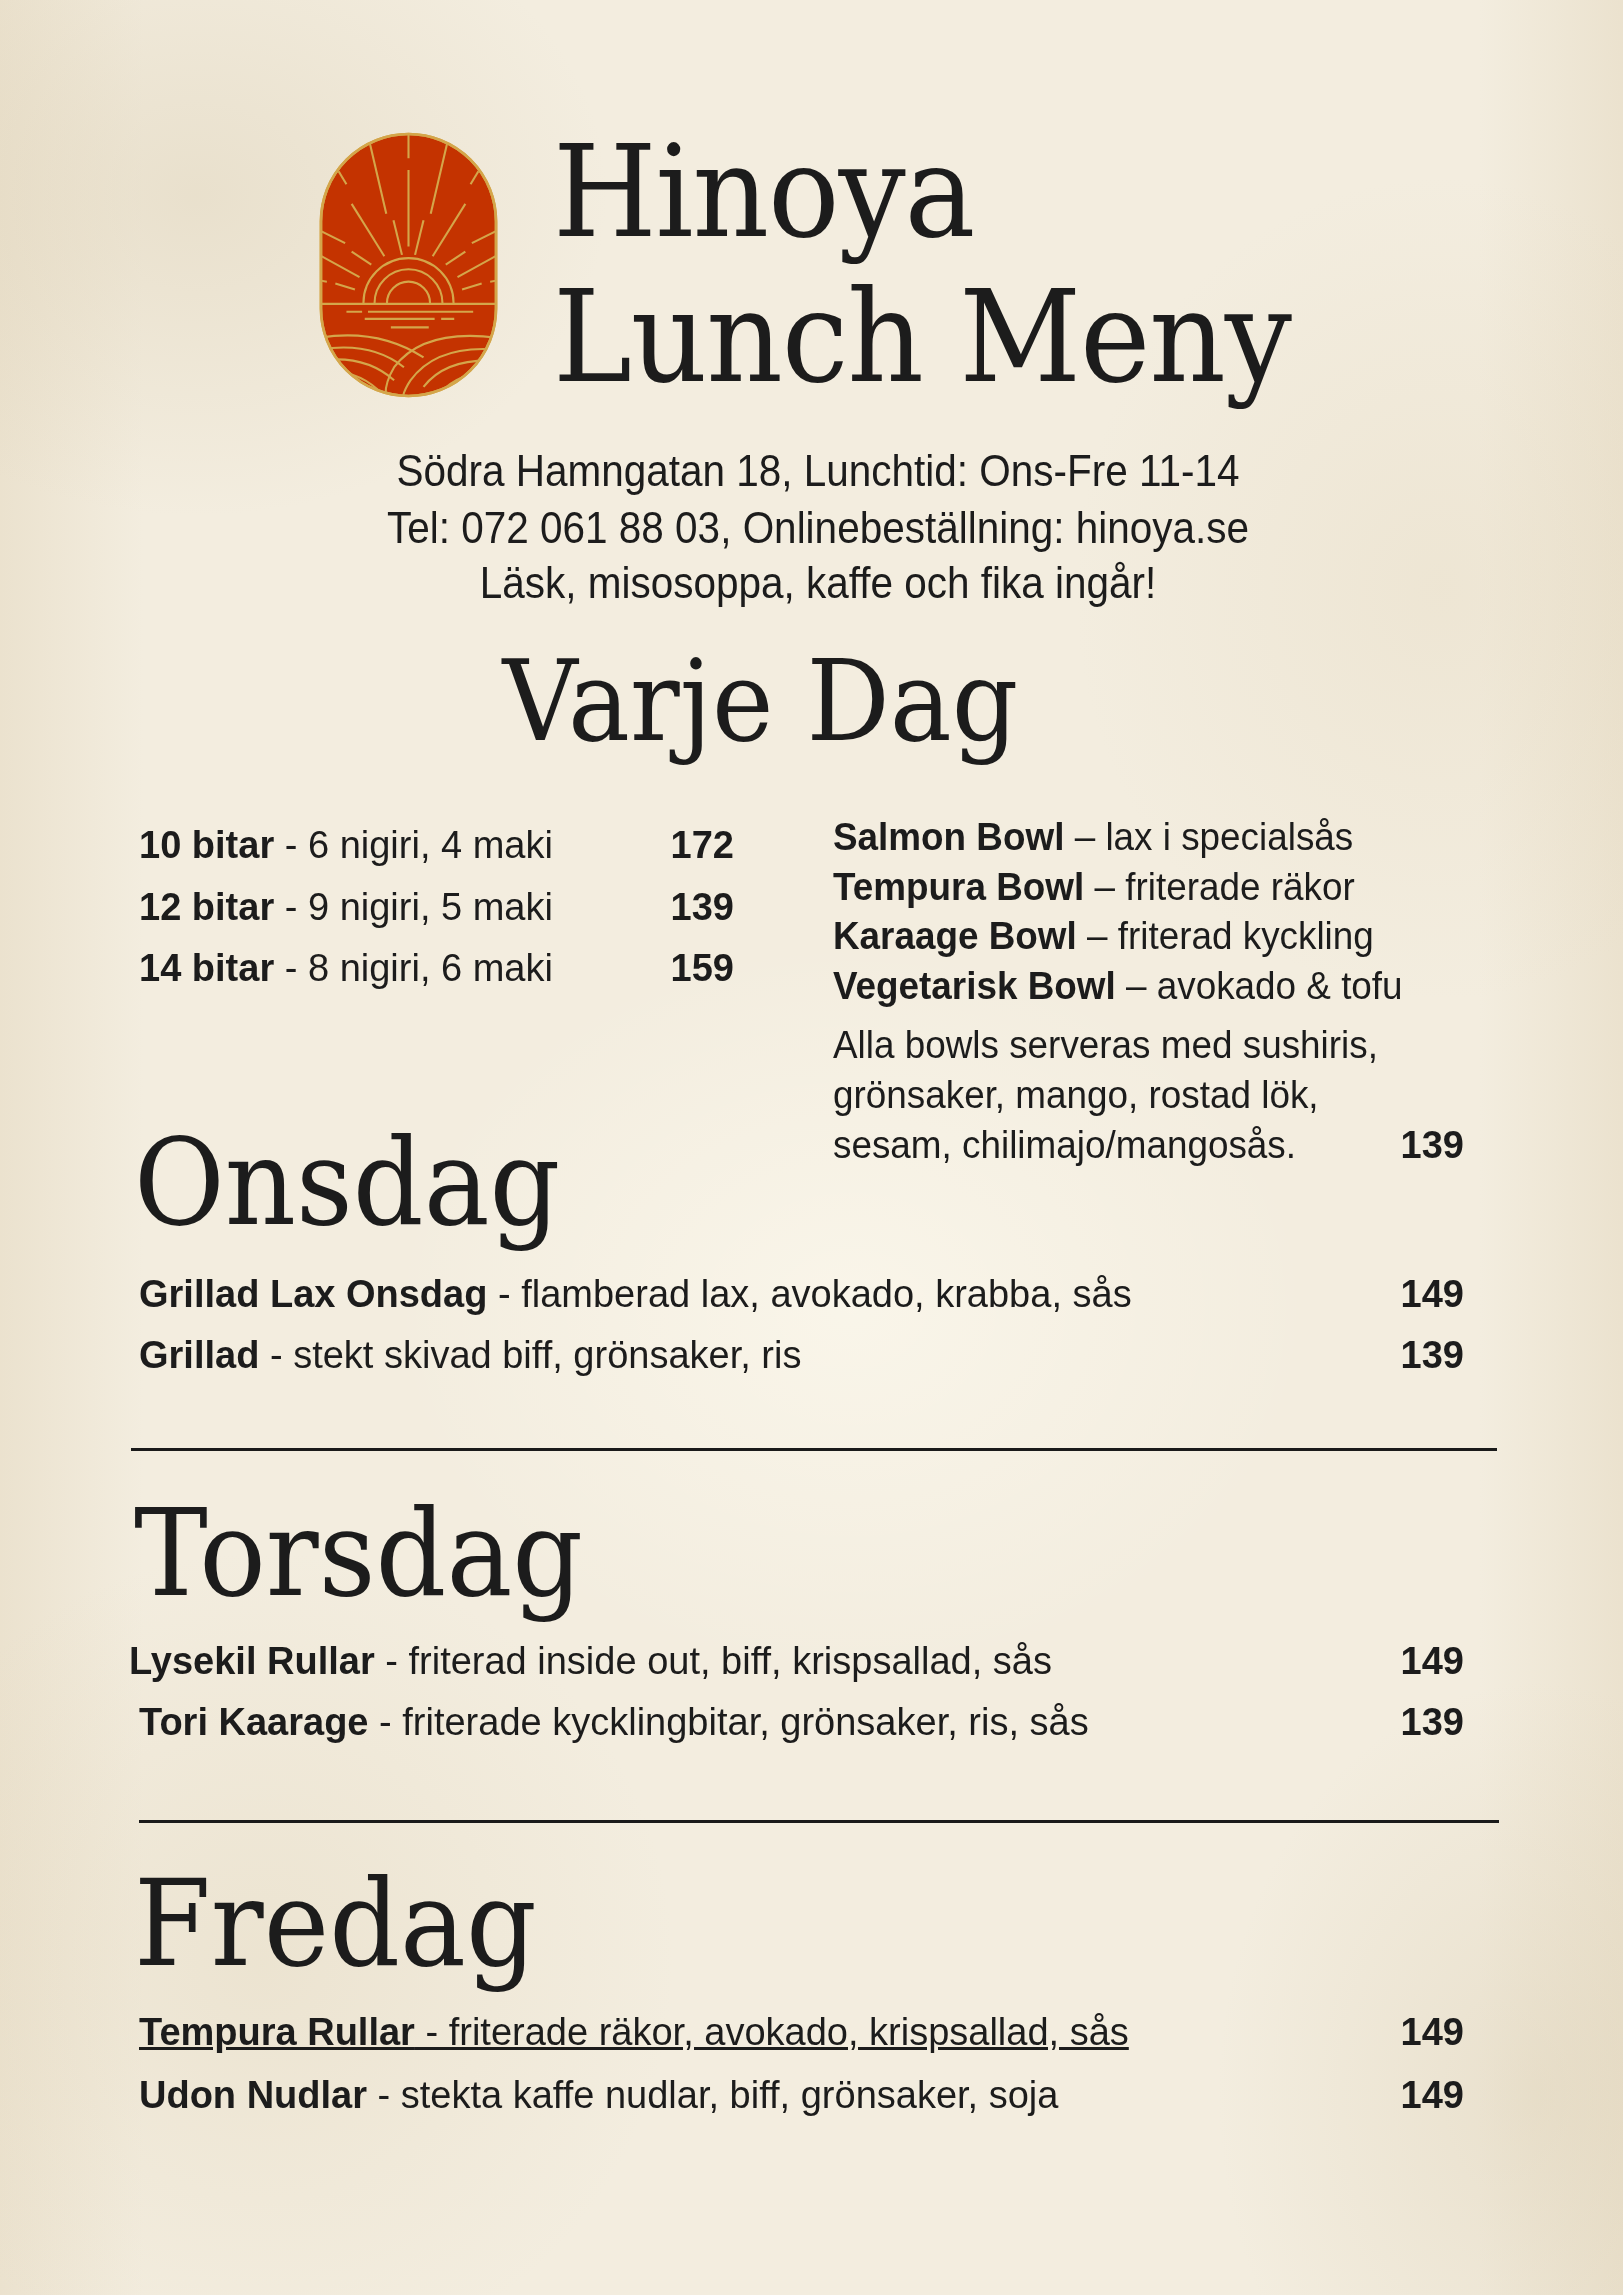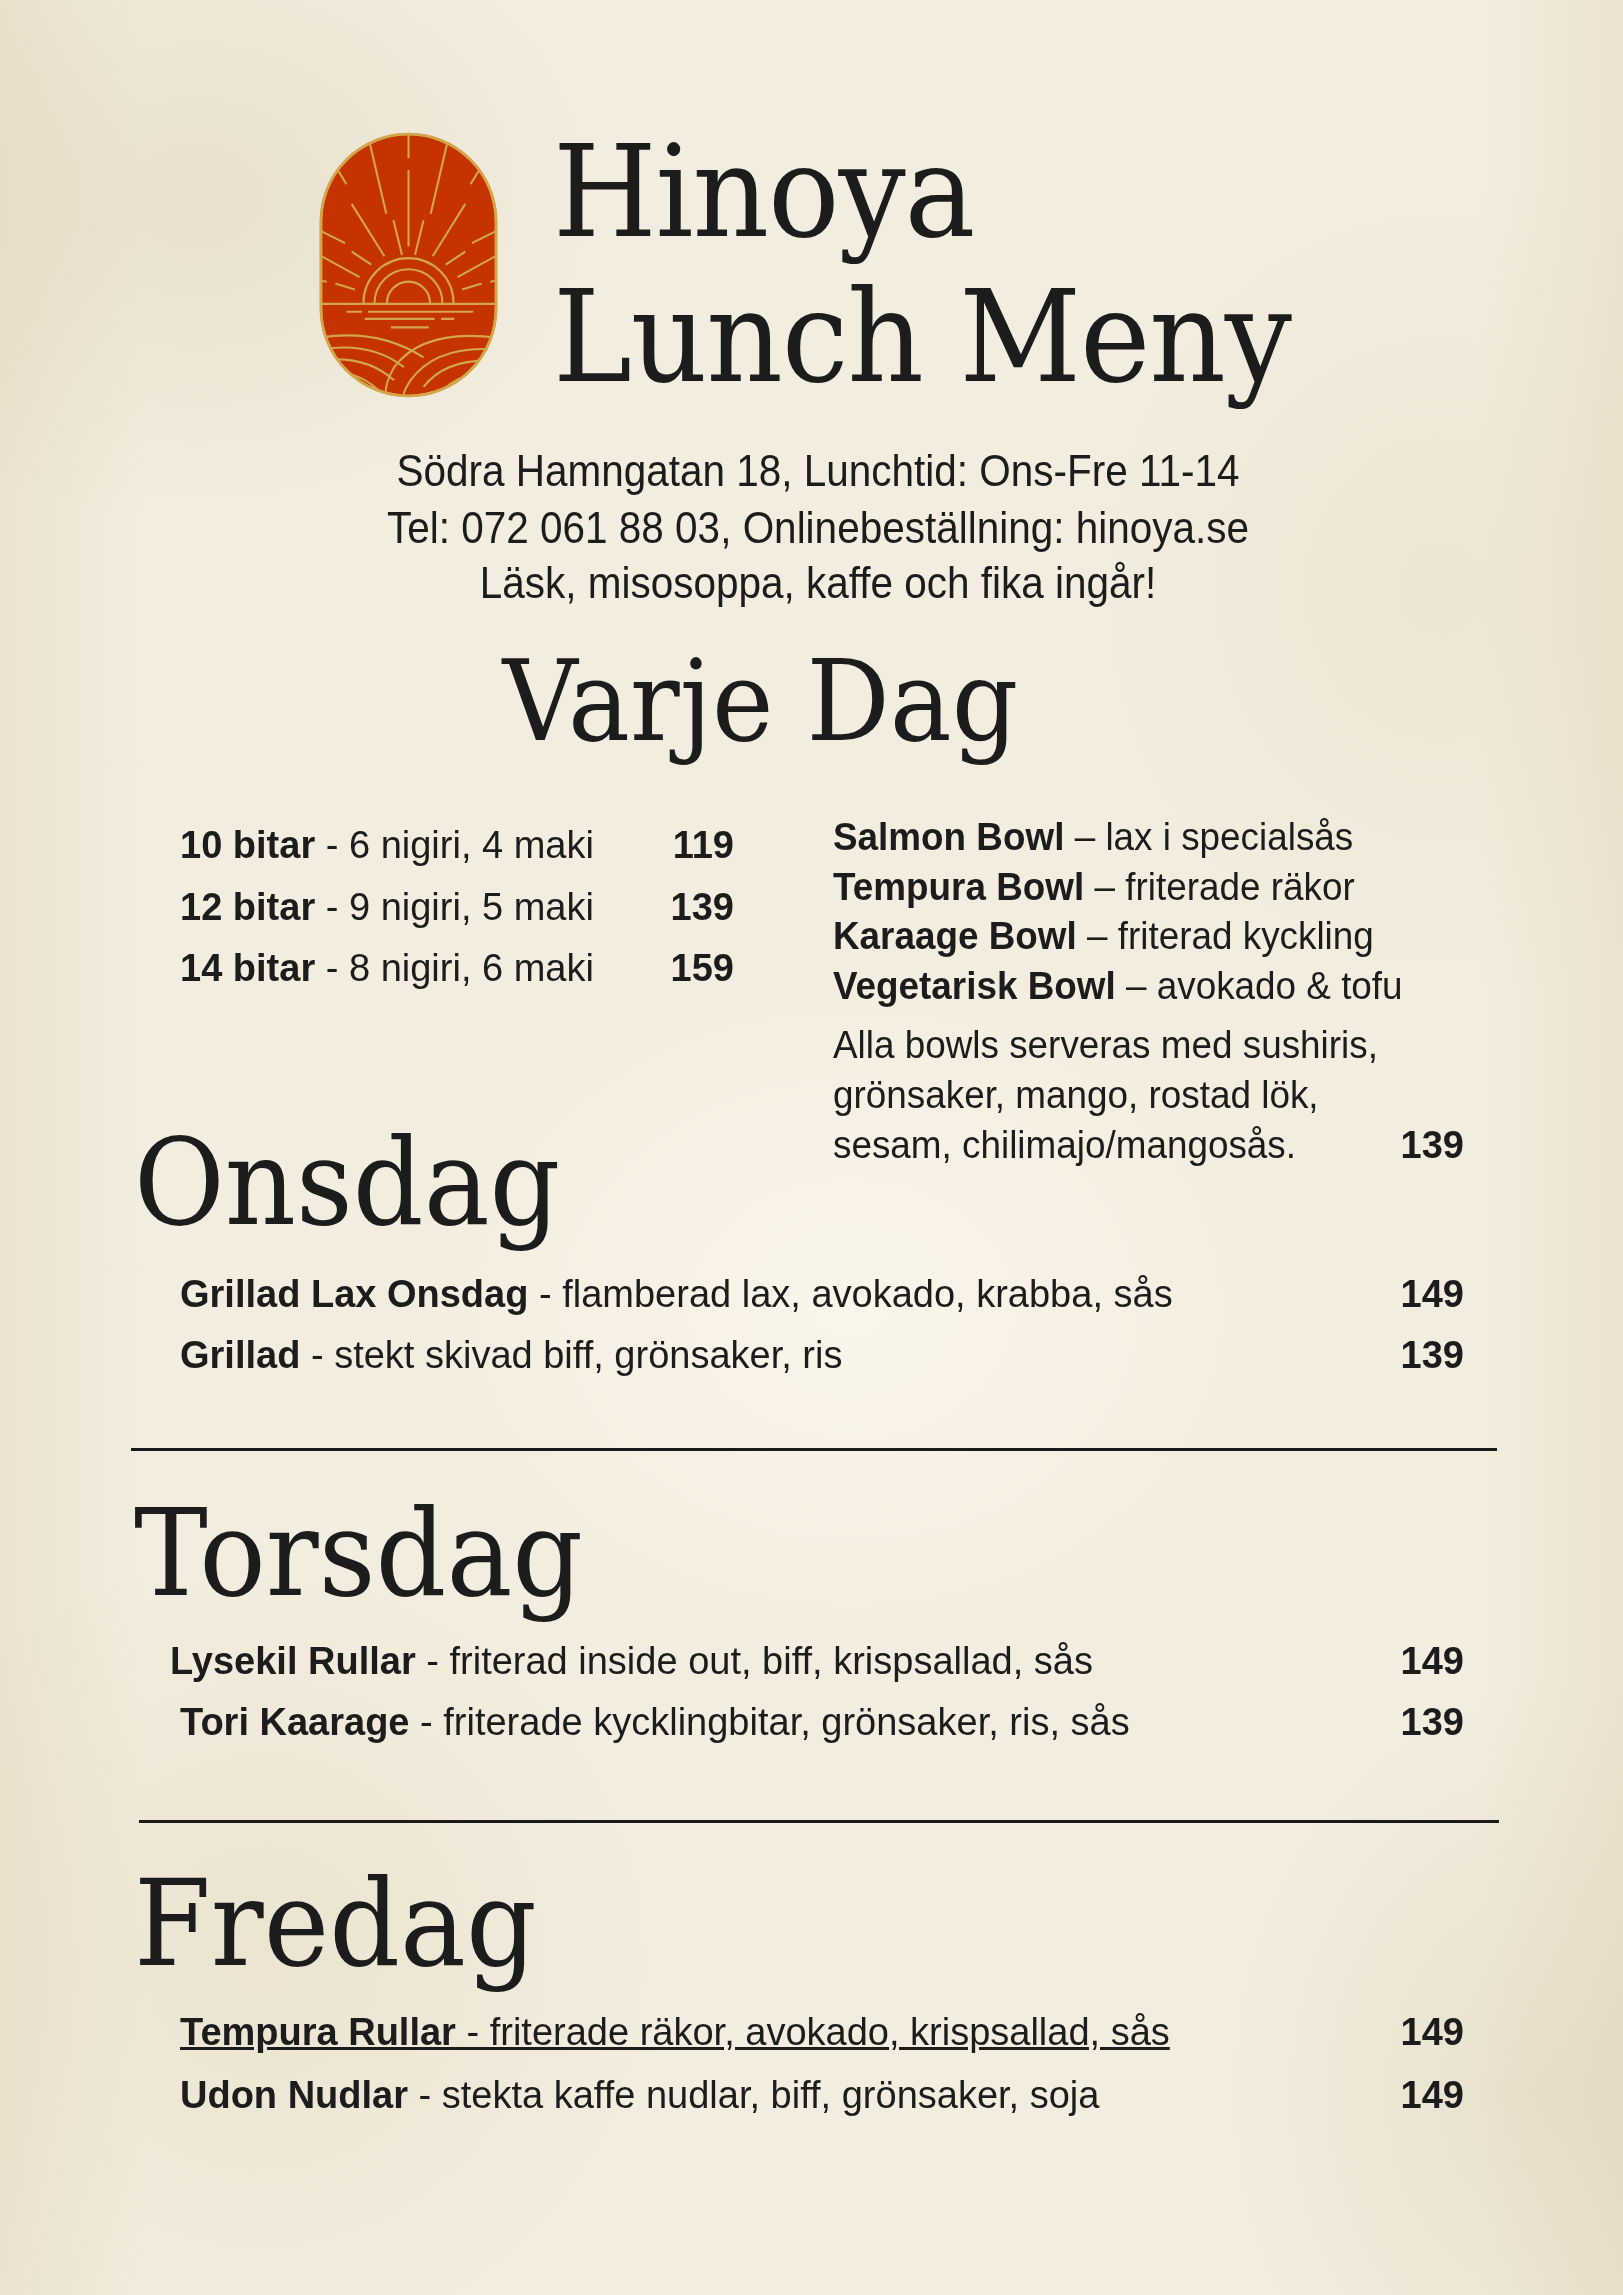--- a/index.html
+++ b/index.html
@@ -26,21 +26,21 @@
 
   .info { left: 0; width: 1636px; text-align: center; font-size: 44px; line-height: 1; white-space: nowrap; color: #1c1c1c; transform: scaleX(0.92); transform-origin: 818px 0; }
   .info-1 { top: 449px; }
   .info-2 { top: 506px; }
   .info-3 { top: 561px; }
 
   .h-varje { left: 0; width: 1521px; text-align: center; top: 645px; font-size: 113px; line-height: 1; white-space: nowrap; transform: scaleX(0.92); transform-origin: 760px 0; }
 
   .day-h { left: 134px; font-size: 119px; line-height: 1; white-space: nowrap; transform: scaleX(0.93); transform-origin: left top; }
 
-  .row { font-size: 38px; line-height: 1; white-space: nowrap; margin-left: 41px; }
+  .row { font-size: 38px; line-height: 1; white-space: nowrap; }
   .row b { font-weight: 700; }
   .price { font-weight: 700; font-size: 38px; line-height: 1; text-align: right; width: 131px; }
 
   .rule { height: 2.6px; background: #1a1a1a; }
 
   .bowl { left: 833px; font-size: 38px; line-height: 1; white-space: nowrap; transform: scaleX(0.97); transform-origin: left top; }
 </style>
 </head>
 <body>
 
@@ -109,21 +109,21 @@
 
 <div class="abs info info-1">Södra Hamngatan 18, Lunchtid: Ons-Fre 11-14</div>
 <div class="abs info info-2">Tel: 072 061 88 03, Onlinebeställning: hinoya.se</div>
 <div class="abs info info-3">Läsk, misosoppa, kaffe och fika ingår!</div>
 
 <div class="abs serif h-varje">Varje Dag</div>
 
 <div class="abs row" style="left:139px; top:826px;">
   <b>10 bitar</b><span> - 6 nigiri, 4 maki</span>
 </div>
-<div class="abs price" style="left:603px; top:826px;">119</div>
+<div class="abs price" style="left:603px; top:826px;">172</div>
 
 <div class="abs row" style="left:139px; top:888px;">
   <b>12 bitar</b><span> - 9 nigiri, 5 maki</span>
 </div>
 <div class="abs price" style="left:603px; top:888px;">139</div>
 
 <div class="abs row" style="left:139px; top:949px;">
   <b>14 bitar</b><span> - 8 nigiri, 6 maki</span>
 </div>
 <div class="abs price" style="left:603px; top:949px;">159</div>

